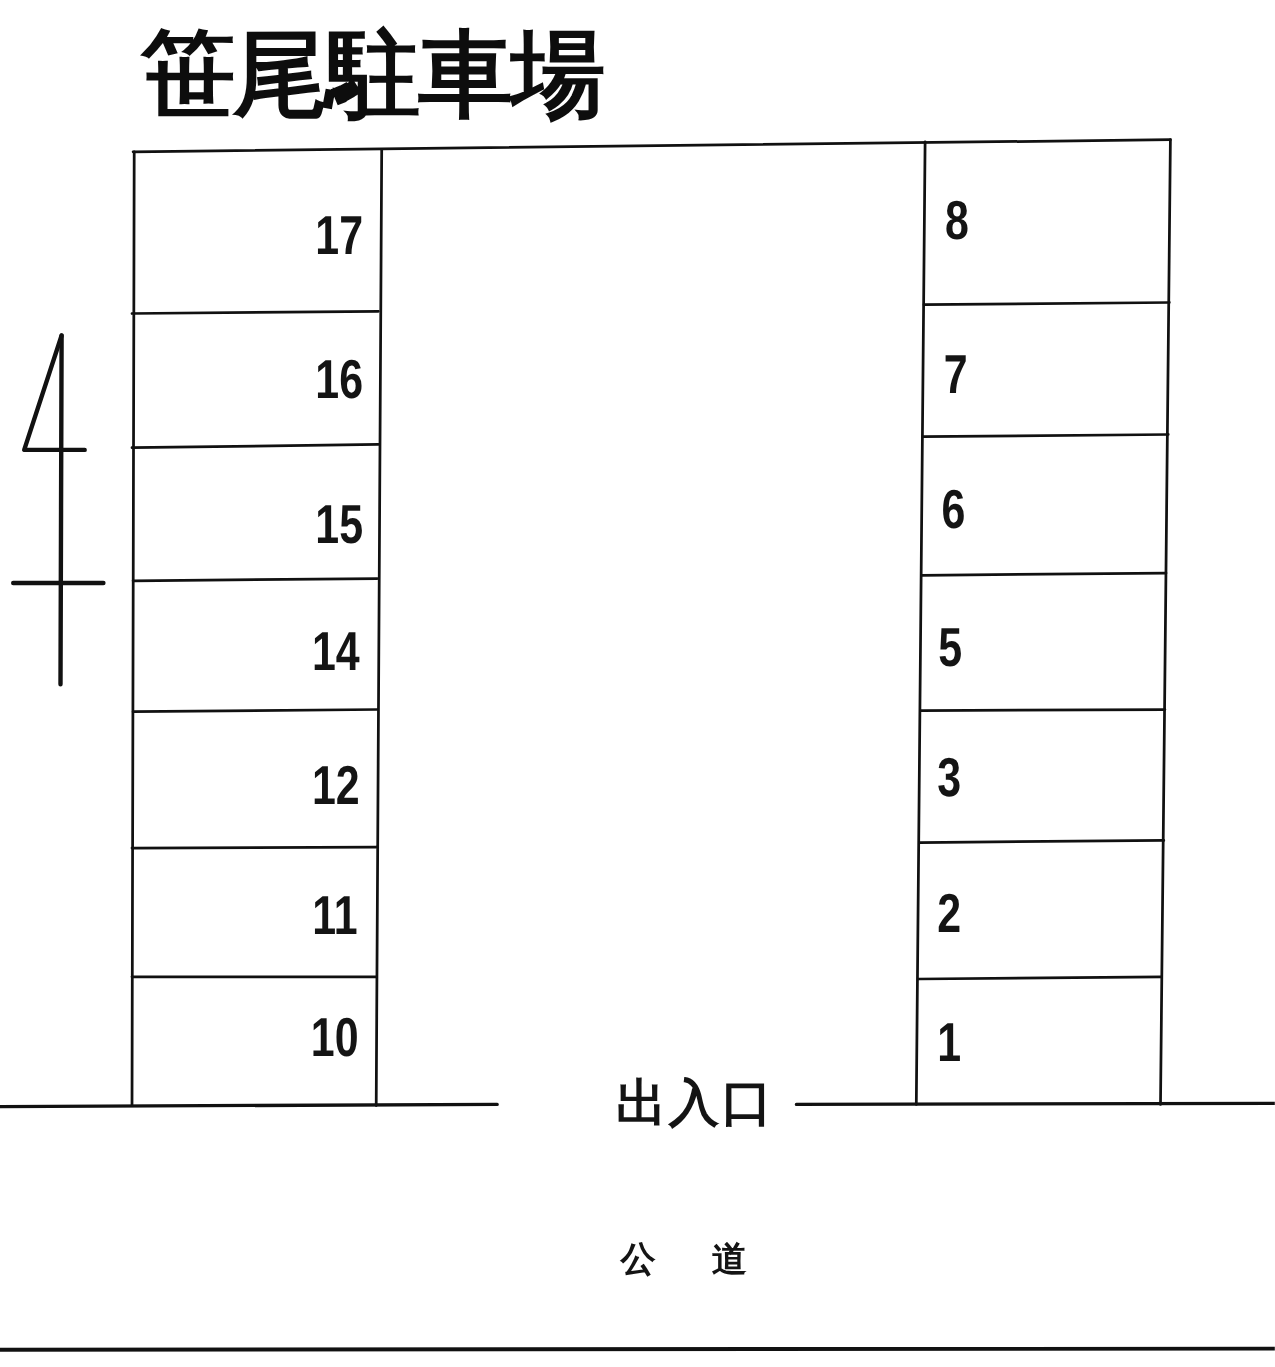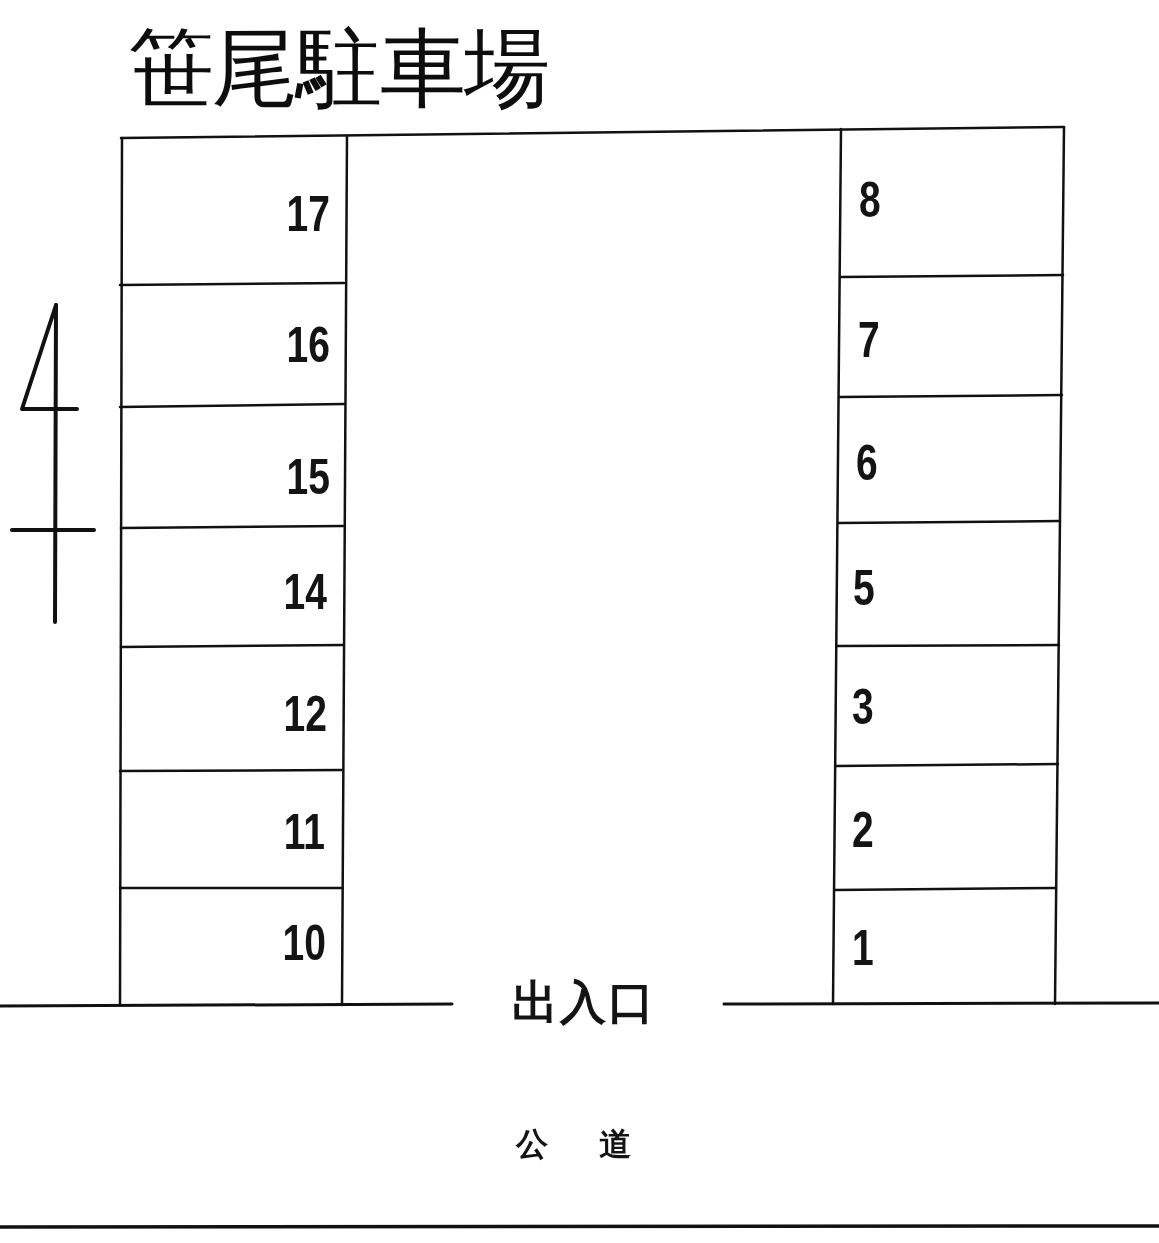--- a/index.html
+++ b/index.html
@@ -1,25 +1,25 @@
 <!DOCTYPE html>
 <html><head>
 <meta charset="utf-8">
 <style>
   html, body { margin: 0; padding: 0; background: #ffffff; }
   body { width: 1159px; height: 1243px; position: relative; overflow: hidden;
          font-family: "DejaVu Sans", sans-serif; color: #111; }
   .title { position: absolute; left: 128px; top: 18px; font-size: 86px; line-height: 100px;
-           font-weight: normal; letter-spacing: -2px; color: #0d0d0d; }
+           font-weight: bold; letter-spacing: -2px; color: #0d0d0d; }
   svg.map { position: absolute; left: 0; top: 0; }
   .num { position: absolute; font-family: "Liberation Sans", sans-serif; font-weight: bold;
          font-size: 50px; line-height: 56px; color: #141414; transform: scaleX(0.78); }
   .num.left { transform-origin: right center; text-align: right; width: 120px; }
   .num.right { transform-origin: left center; text-align: left; width: 120px; }
-  .label { position: absolute; font-weight: bold; color: #141414; }
+  .label { position: absolute; font-weight: bold; color: #141414; margin-left: 48px; }
   .entrance { left: 512px; top: 972px; font-size: 46px; line-height: 60px; letter-spacing: 2px; }
   .road { left: 516px; top: 1114px; font-size: 32px; line-height: 60px; word-spacing: 40px; }
   .road span { display: inline-block; }
 </style>
 </head>
 <body>
 
 <div class="title">笹尾駐車場</div>
 
 <svg class="map" width="1159" height="1243" viewBox="0 0 1159 1243">

